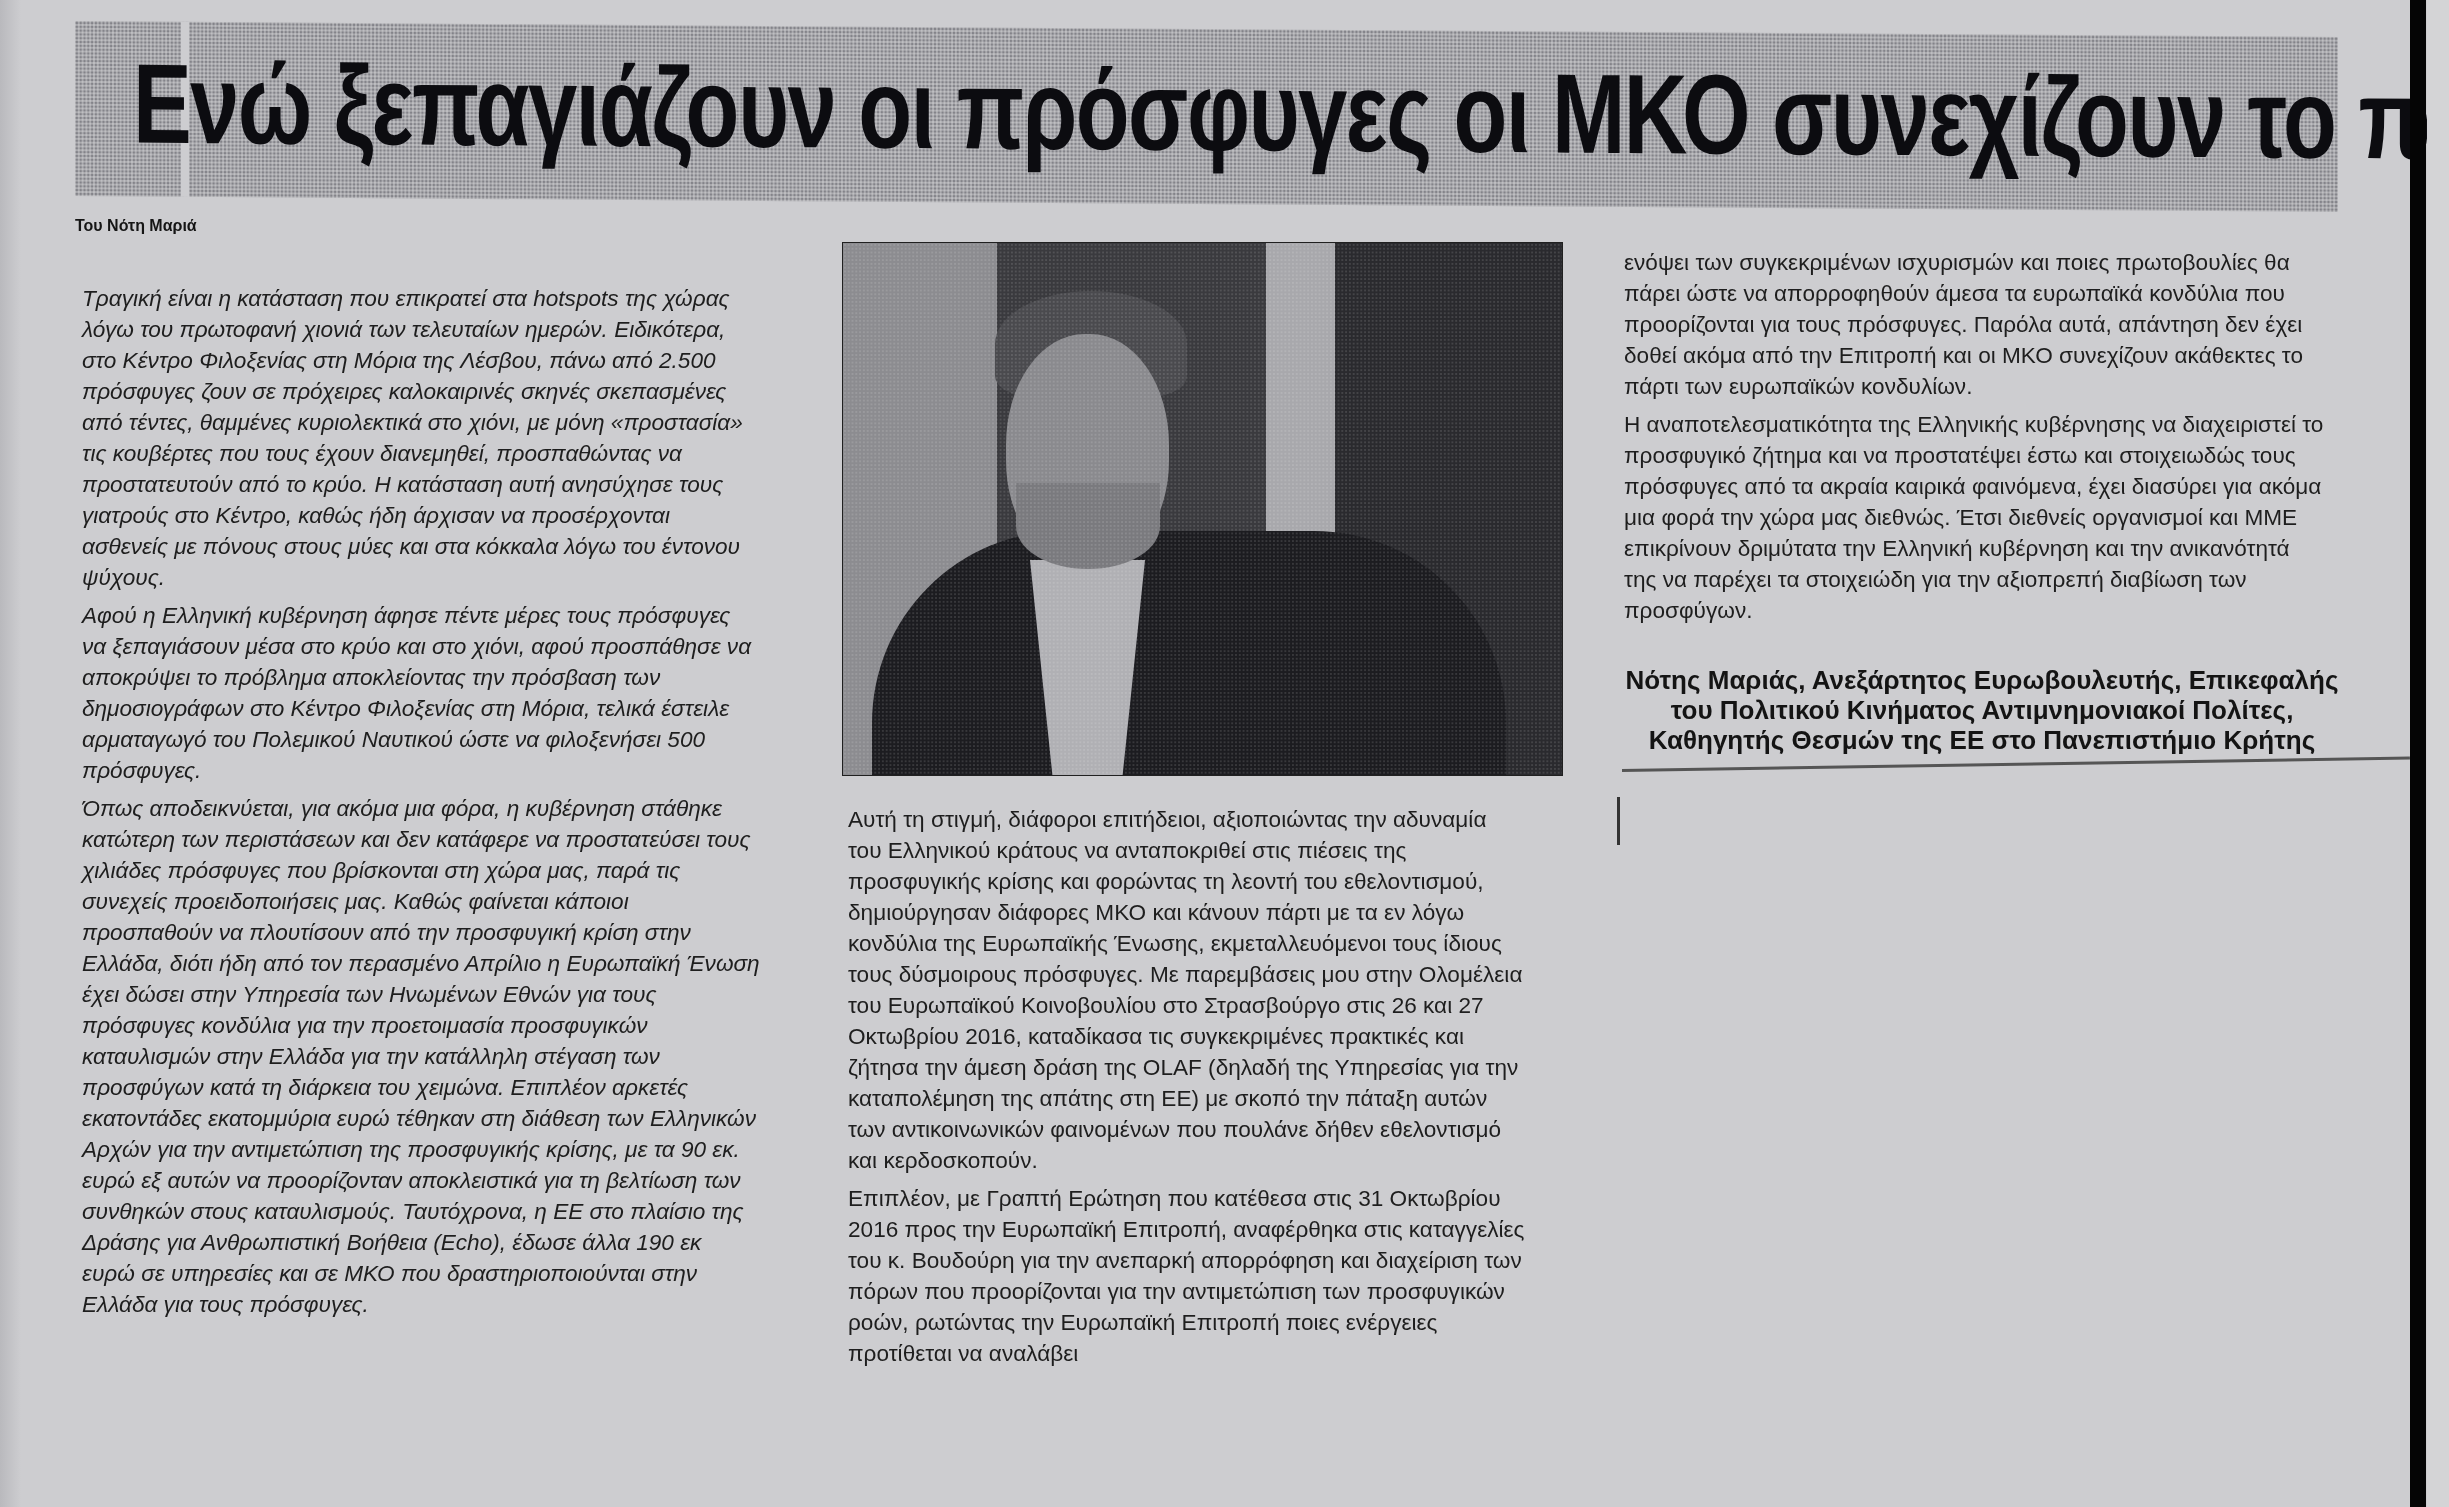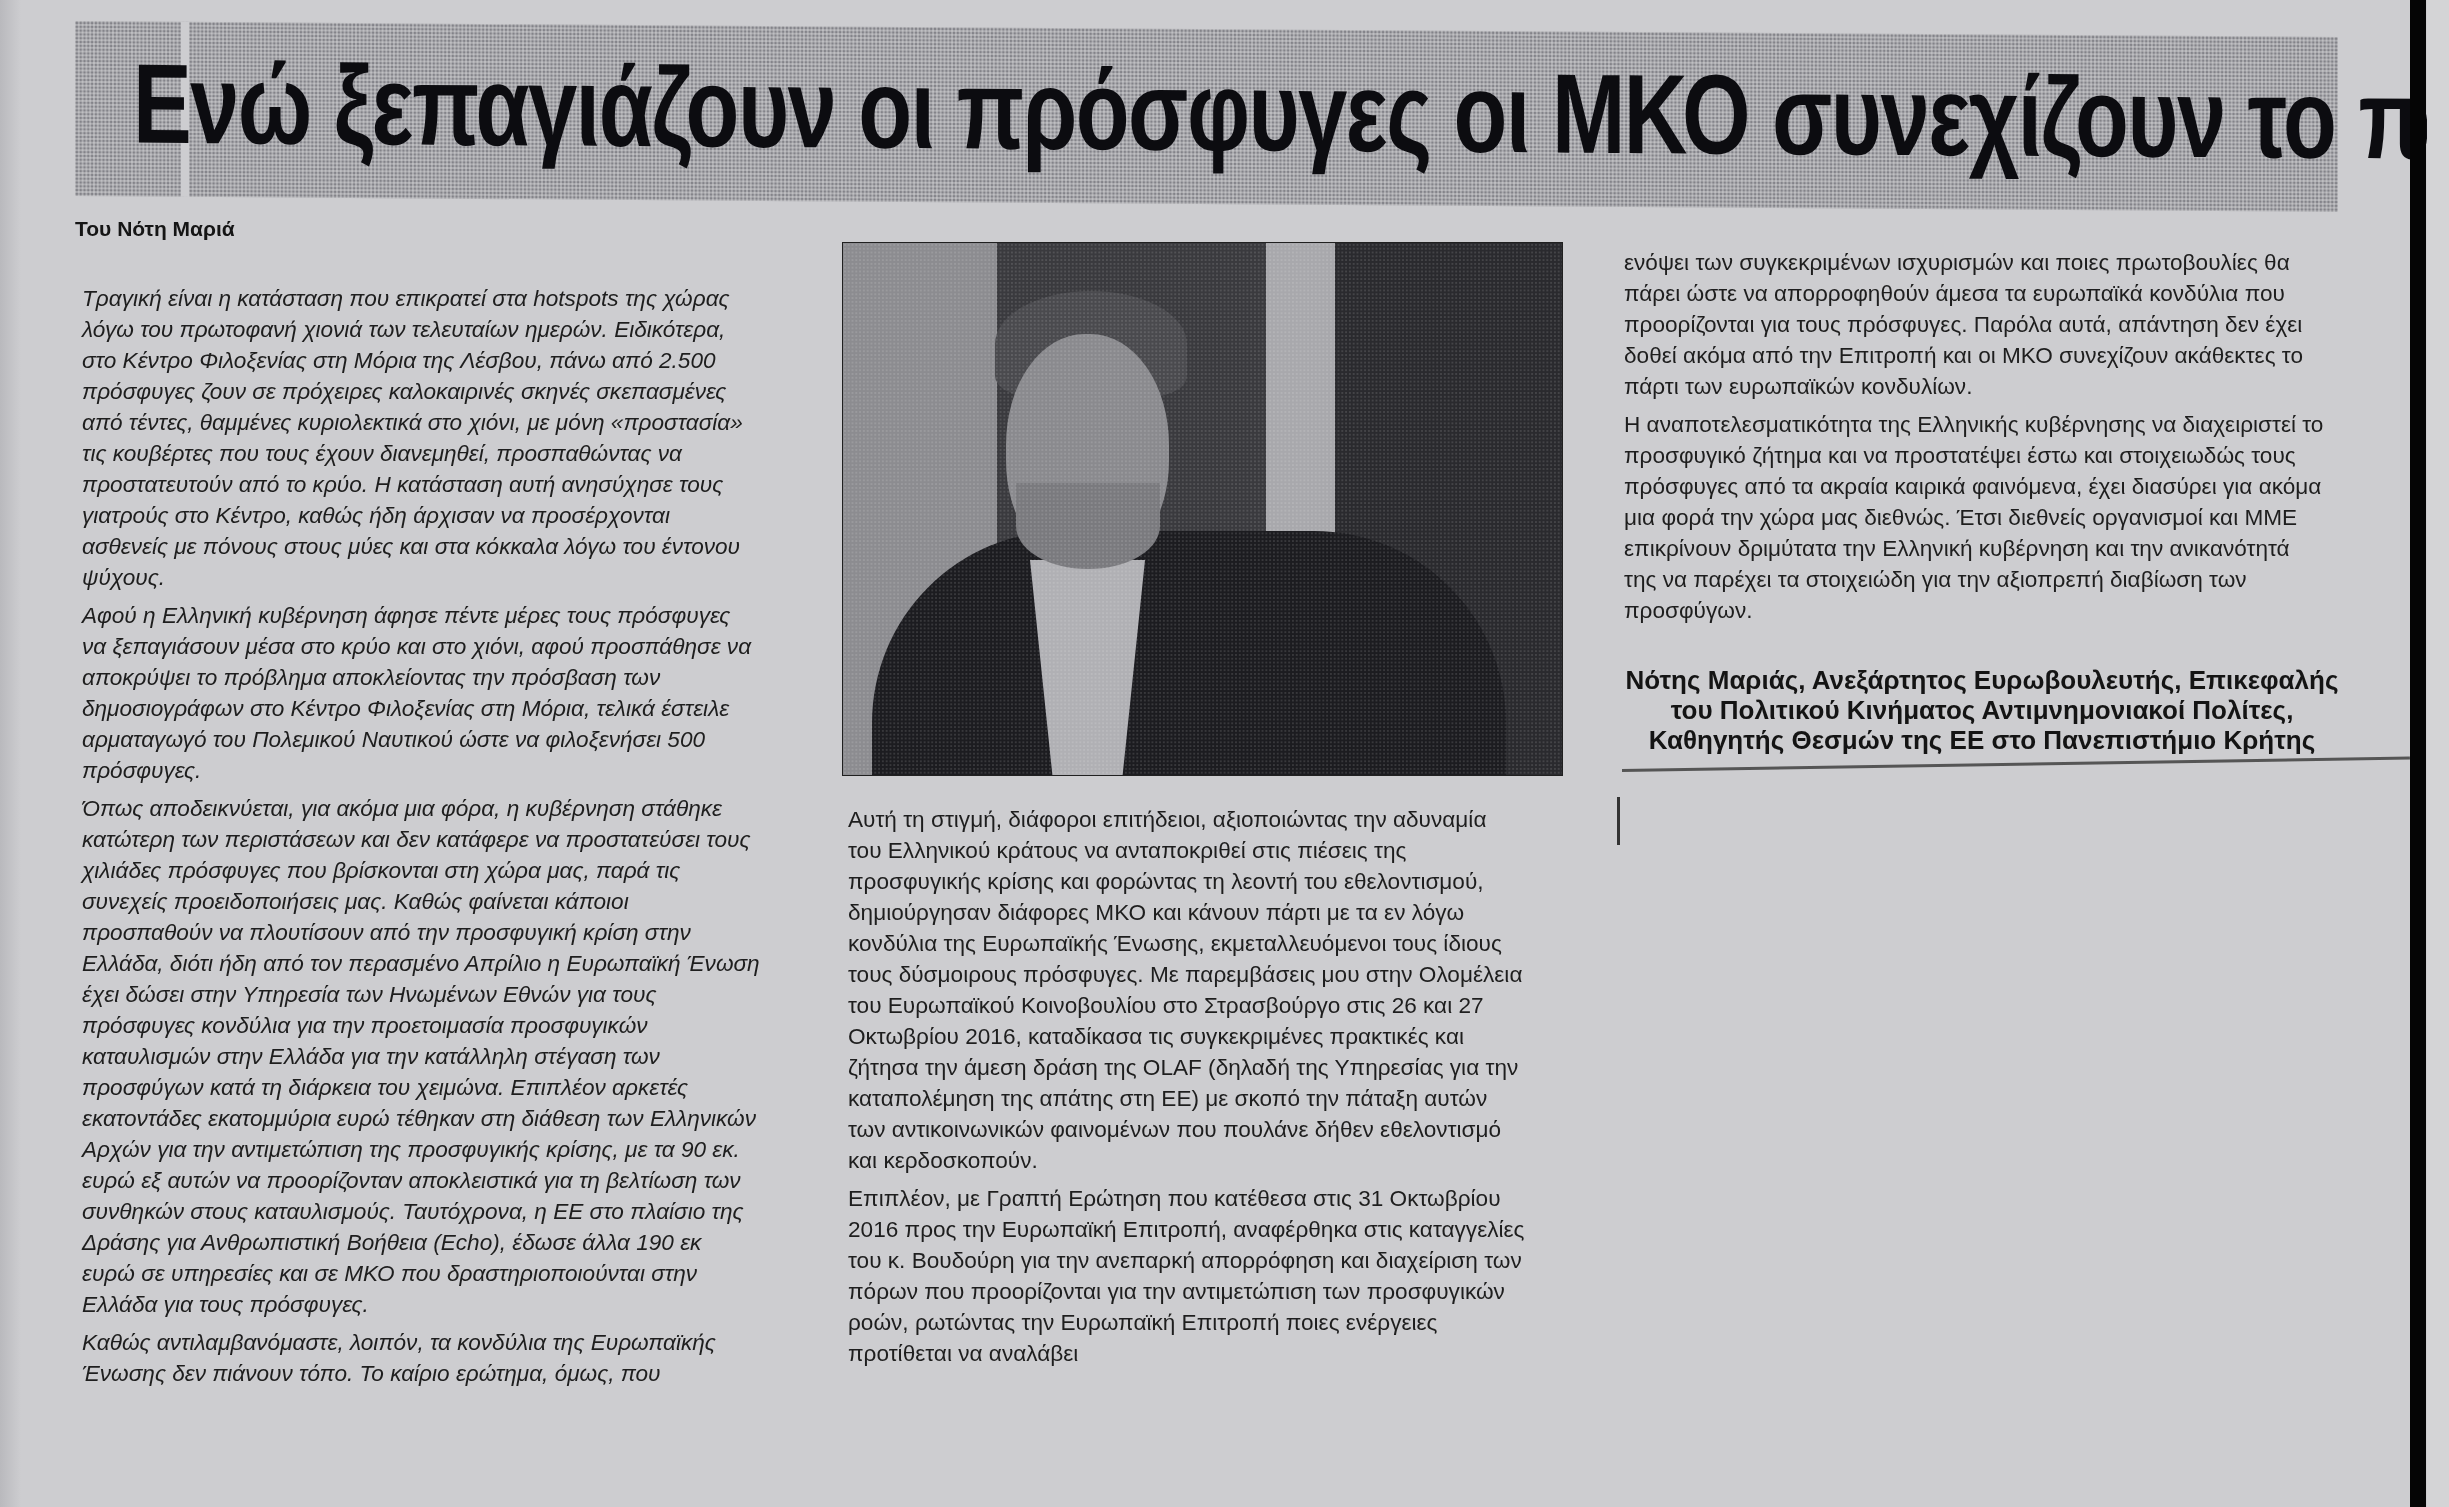--- a/index.html
+++ b/index.html
@@ -38,21 +38,21 @@
   .title-text {
     position:absolute; left:58px; top:9.6px; width:2171px;
     font-family:"Liberation Sans Narrow","Liberation Sans", sans-serif;
     font-weight:bold; font-size:113px; line-height:144px;
     color:#0c0c10; letter-spacing:-1.9px;
     transform:scaleX(0.78); transform-origin:left center;
     white-space:nowrap;
   }
   .byline {
     position:absolute; left:75px; top:217px;
-    font-size:21px; font-weight:bold; color:#151515;
+    font-size:16px; font-weight:bold; color:#151515;
   }
   .col {
     position:absolute; font-size:22.6px; line-height:31px; color:#1e1e1e;
   }
   .col p { margin:7px; white-space:pre-line; }
   .col-left { left:75px; top:276px; width:692px;font-style:italic; }
   .col-mid { left:841px; top:797px; width:692px; }
   .col-right { left:1617px; top:240px; width:716px; }
   .signature {
     position:absolute; left:1617px; top:665px; width:730px;
@@ -95,21 +95,20 @@
   <div class="title-gap"></div>
   <div class="title-text">Ενώ ξεπαγιάζουν οι πρόσφυγες οι ΜΚΟ συνεχίζουν το πάρτι</div>
 </div>
 
 <div class="byline">Του Νότη Μαριά</div>
 
 <div class="col col-left">
   <p>Τραγική είναι η κατάσταση που επικρατεί στα hotspots της χώρας λόγω του πρωτοφανή χιονιά των τελευταίων ημερών. Ειδικότερα, στο Κέντρο Φιλοξενίας στη Μόρια της Λέσβου, πάνω από 2.500 πρόσφυγες ζουν σε πρόχειρες καλοκαιρινές σκηνές σκεπασμένες από τέντες, θαμμένες κυριολεκτικά στο χιόνι, με μόνη «προστασία» τις κουβέρτες που τους έχουν διανεμηθεί, προσπαθώντας να προστατευτούν από το κρύο. Η κατάσταση αυτή ανησύχησε τους γιατρούς στο Κέντρο, καθώς ήδη άρχισαν να προσέρχονται ασθενείς με πόνους στους μύες και στα κόκκαλα λόγω του έντονου ψύχους.</p>
   <p>Αφού η Ελληνική κυβέρνηση άφησε πέντε μέρες τους πρόσφυγες να ξεπαγιάσουν μέσα στο κρύο και στο χιόνι, αφού προσπάθησε να αποκρύψει το πρόβλημα αποκλείοντας την πρόσβαση των δημοσιογράφων στο Κέντρο Φιλοξενίας στη Μόρια, τελικά έστειλε αρματαγωγό του Πολεμικού Ναυτικού ώστε να φιλοξενήσει 500 πρόσφυγες.</p>
   <p>Όπως αποδεικνύεται, για ακόμα μια φόρα, η κυβέρνηση στάθηκε κατώτερη των περιστάσεων και δεν κατάφερε να προστατεύσει τους χιλιάδες πρόσφυγες που βρίσκονται στη χώρα μας, παρά τις συνεχείς προειδοποιήσεις μας. Καθώς φαίνεται κάποιοι προσπαθούν να πλουτίσουν από την προσφυγική κρίση στην Ελλάδα, διότι ήδη από τον περασμένο Απρίλιο η Ευρωπαϊκή Ένωση έχει δώσει στην Υπηρεσία των Ηνωμένων Εθνών για τους πρόσφυγες κονδύλια για την προετοιμασία προσφυγικών καταυλισμών στην Ελλάδα για την κατάλληλη στέγαση των προσφύγων κατά τη διάρκεια του χειμώνα. Επιπλέον αρκετές εκατοντάδες εκατομμύρια ευρώ τέθηκαν στη διάθεση των Ελληνικών Αρχών για την αντιμετώπιση της προσφυγικής κρίσης, με τα 90 εκ. ευρώ εξ αυτών να προορίζονταν αποκλειστικά για τη βελτίωση των συνθηκών στους καταυλισμούς. Ταυτόχρονα, η ΕΕ στο πλαίσιο της Δράσης για Ανθρωπιστική Βοήθεια (Echo), έδωσε άλλα 190 εκ ευρώ σε υπηρεσίες και σε ΜΚΟ που δραστηριοποιούνται στην Ελλάδα για τους πρόσφυγες.</p>
-  <p>Καθώς αντιλαμβανόμαστε, λοιπόν, τα κονδύλια της Ευρωπαϊκής Ένωσης δεν πιάνουν τόπο. Το καίριο ερώτημα, όμως, που</p>
 </div>
 
 <div class="photo">
   <div class="wall"></div>
   <div class="door"></div>
   <div class="dark"></div>
   <div class="jacket"></div>
   <div class="shirt"></div>
   <div class="hair"></div>
   <div class="face"></div>

